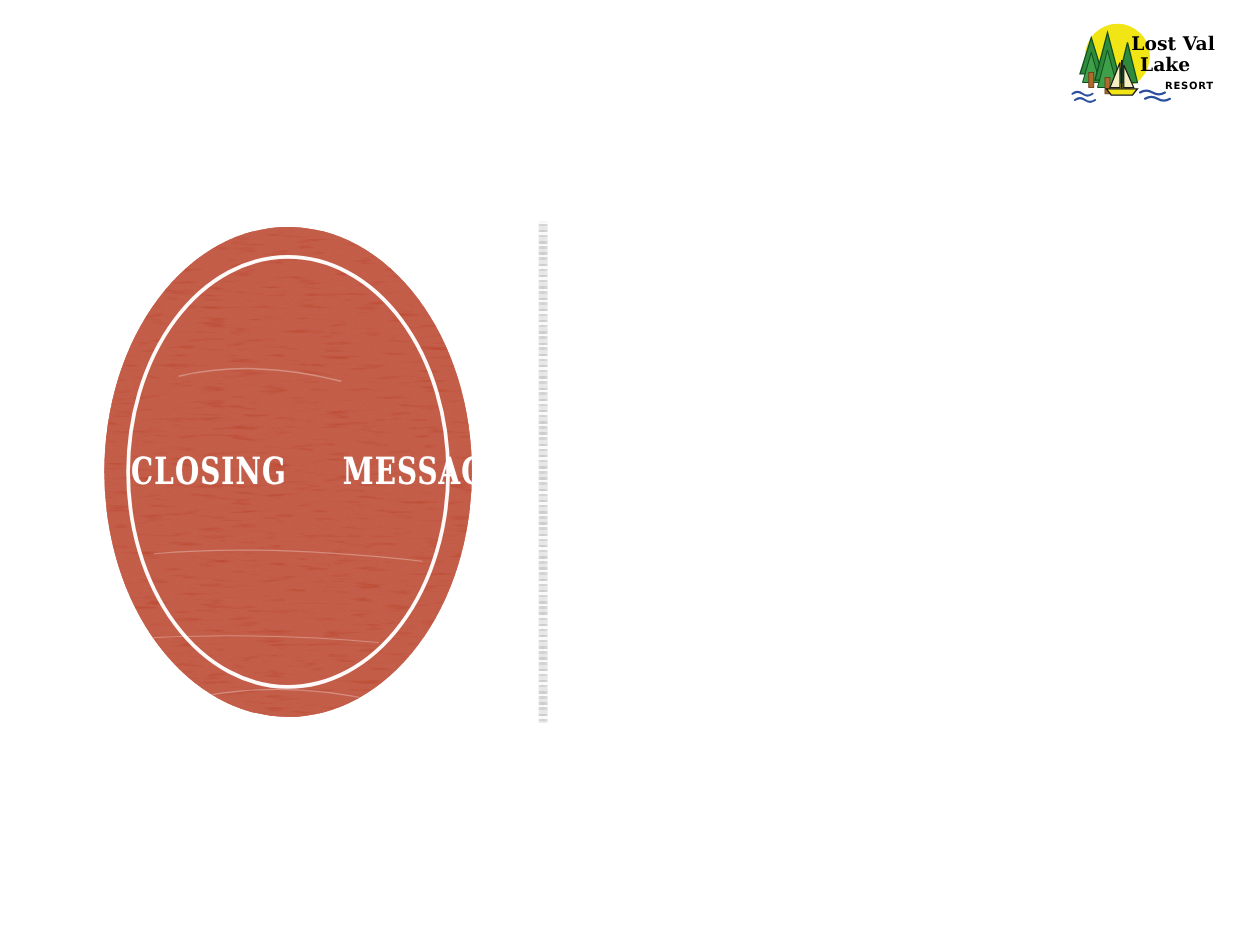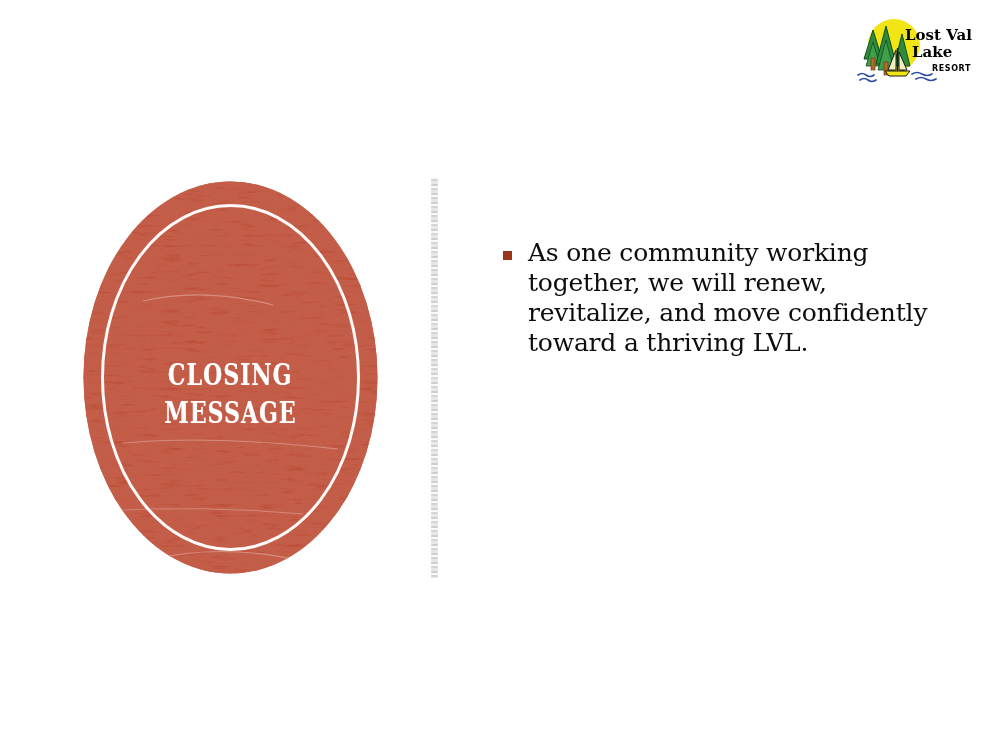--- a/index.html
+++ b/index.html
@@ -34,27 +34,27 @@
     left: 83px;
     top: 181px;
     width: 295px;
     height: 393px;
   }
   #badge svg { display: block; }
 
   .badge-label {
     position: absolute;
     left: 0;
-    top: 16px;
+    top: 0;
     width: 295px;
     height: 393px;
     display: flex;
-    flex-direction: column;
+    flex-direction: row;
     align-items: center;
-    justify-content: center;
+    justify-content: space-between;
     pointer-events: none;
   }
   .badge-line {
     color: #ffffff;
     font-family: "DejaVu Serif", "Liberation Serif", serif;
     font-weight: bold;
     font-size: 30px;
     letter-spacing: 1.2px;
     line-height: 38px;
     transform: scaleX(0.74);
@@ -197,20 +197,16 @@
       <div class="badge-line">MESSAGE</div>
     </div>
   </div>
 
   <div id="divider"></div>
 
   <div id="content">
 
 
 
-    <div class="bullet-row">
-      <span class="bullet-marker"></span>
-      <span class="bullet-text">As one community working together, we will renew, revitalize, and move confidently toward a thriving LVL.</span>
-    </div>
 
   </div>
 
 </div>
 
 </body></html>

